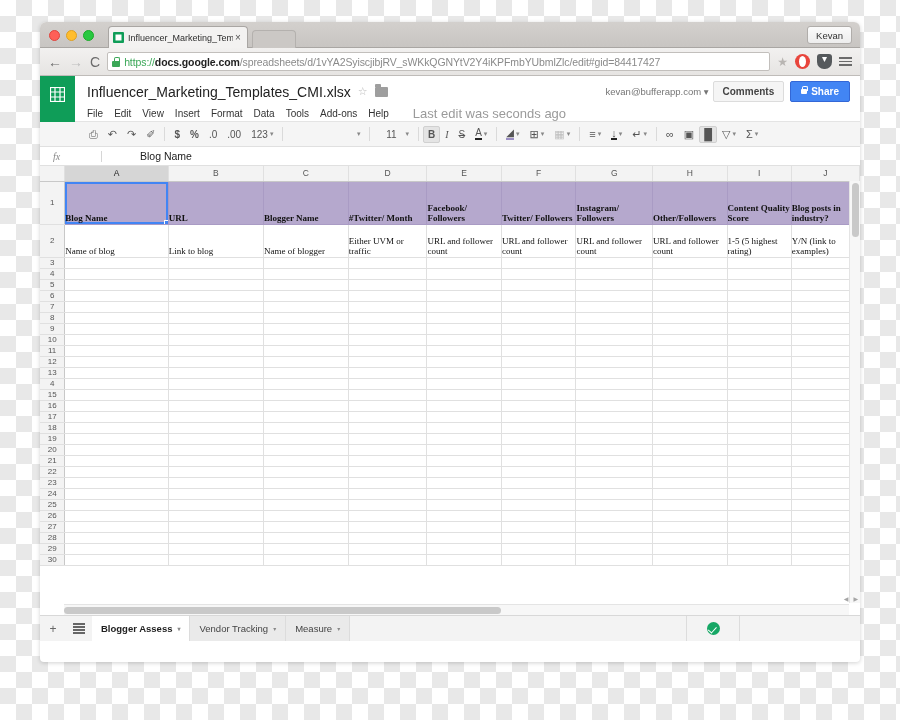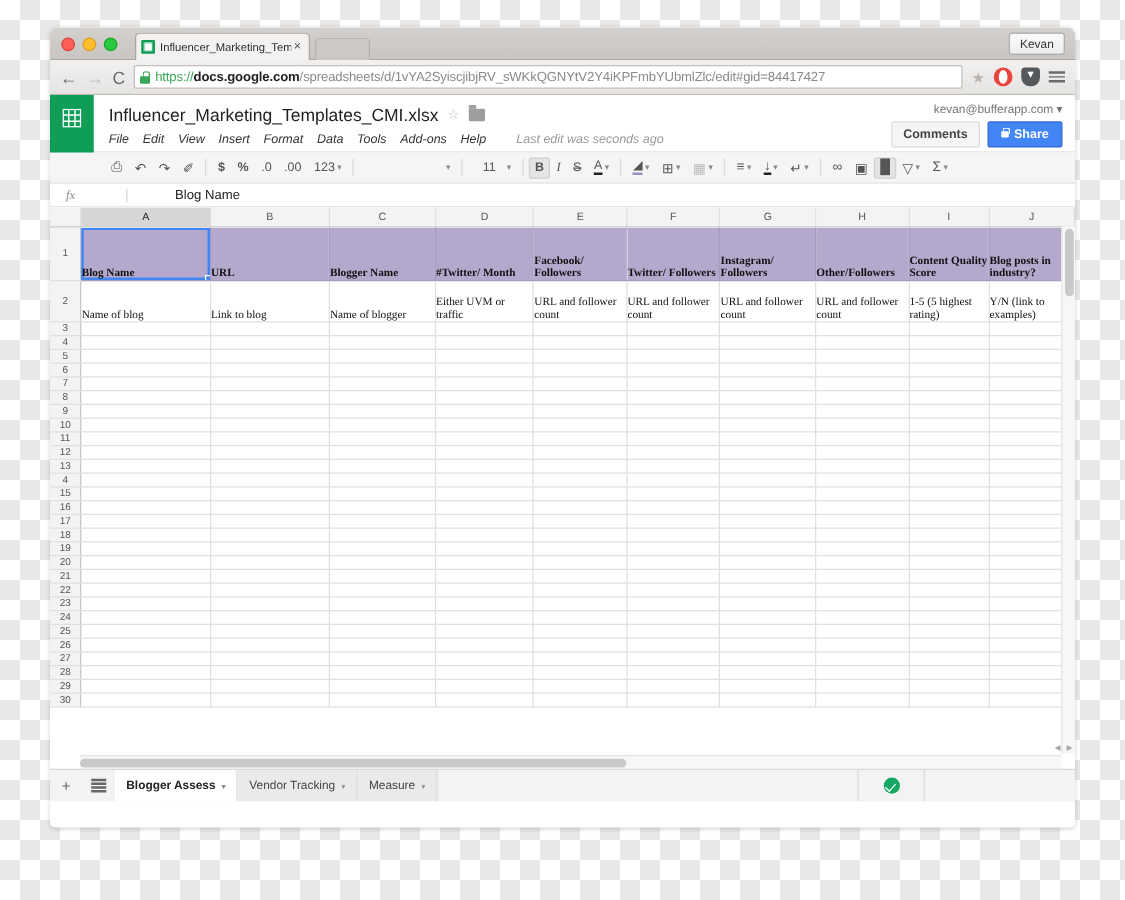--- a/index.html
+++ b/index.html
@@ -170,26 +170,26 @@
   .gs-title { font-size: 14px; color: #222; }
   .gs-star { color: #bdbdbd; font-size: 11px; }
   .gs-folder {
     width: 13px; height: 10px; background: #9e9e9e; border-radius: 1px;
     position: relative;
   }
   .gs-folder::before {
     content: ""; position: absolute; left: 0; top: -2.5px;
     width: 6px; height: 3px; background: #9e9e9e; border-radius: 1px 1px 0 0;
   }
-  .gs-menubar { display: flex; align-items: center; gap: 11px; margin-top: 5px; font-style: italic; }
+  .gs-menubar { display: flex; align-items: center; gap: 11px; margin-top: 5px; }
   .gs-menu { font-size: 10px; color: #333; }
-  .gs-lastedit { font-size: 10px; color: #9a9a9a; margin-left: 13px; }
+  .gs-lastedit { font-size: 13px; color: #9a9a9a; margin-left: 13px; }
   .gs-right {
     position: absolute; right: 10px; top: 5px;
-    display: flex; flex-direction: column; align-items: flex-end; gap: 4px;
+    display: flex; flex-direction: row; align-items: center; gap: 4px;
   }
   .gs-account { font-size: 9.5px; color: #757575; }
   .gs-btns { display: flex; gap: 6px; align-items: center; }
   .btn-comments {
     background: #f5f5f5; border: 1px solid #dcdcdc; border-radius: 2px;
     font-size: 10px; color: #444; font-weight: bold;
     padding: 4px 9px;
   }
   .btn-share {
     background: #4285f4; border: 1px solid #3367d6; border-radius: 2px;

